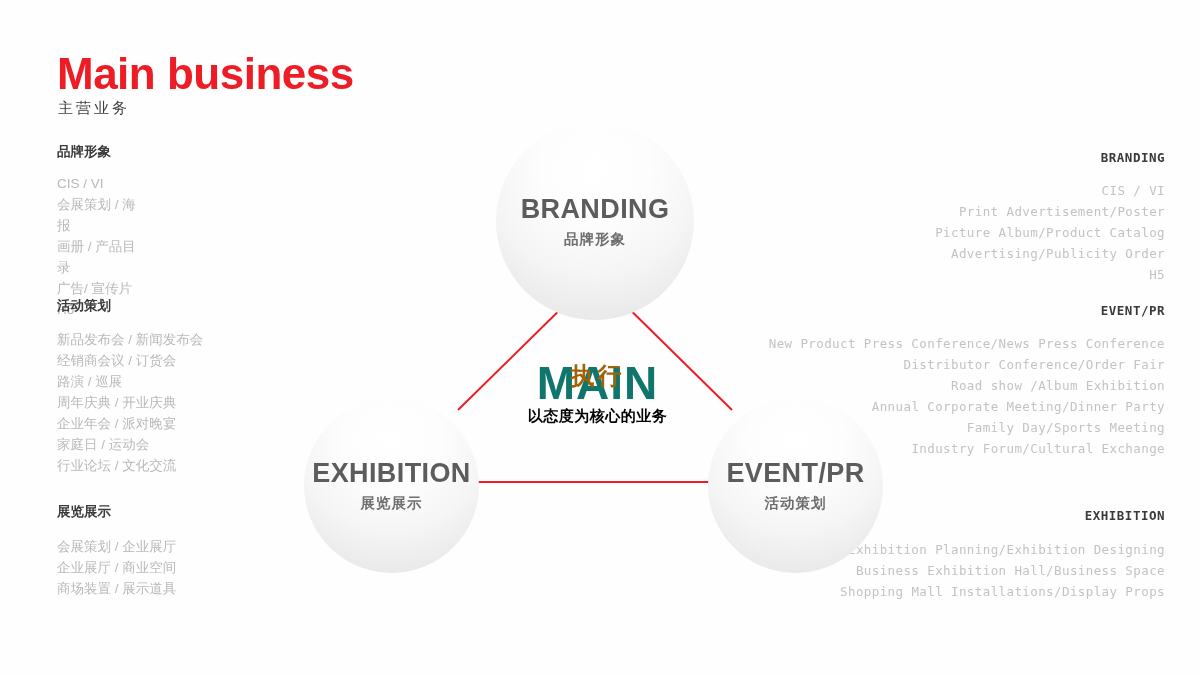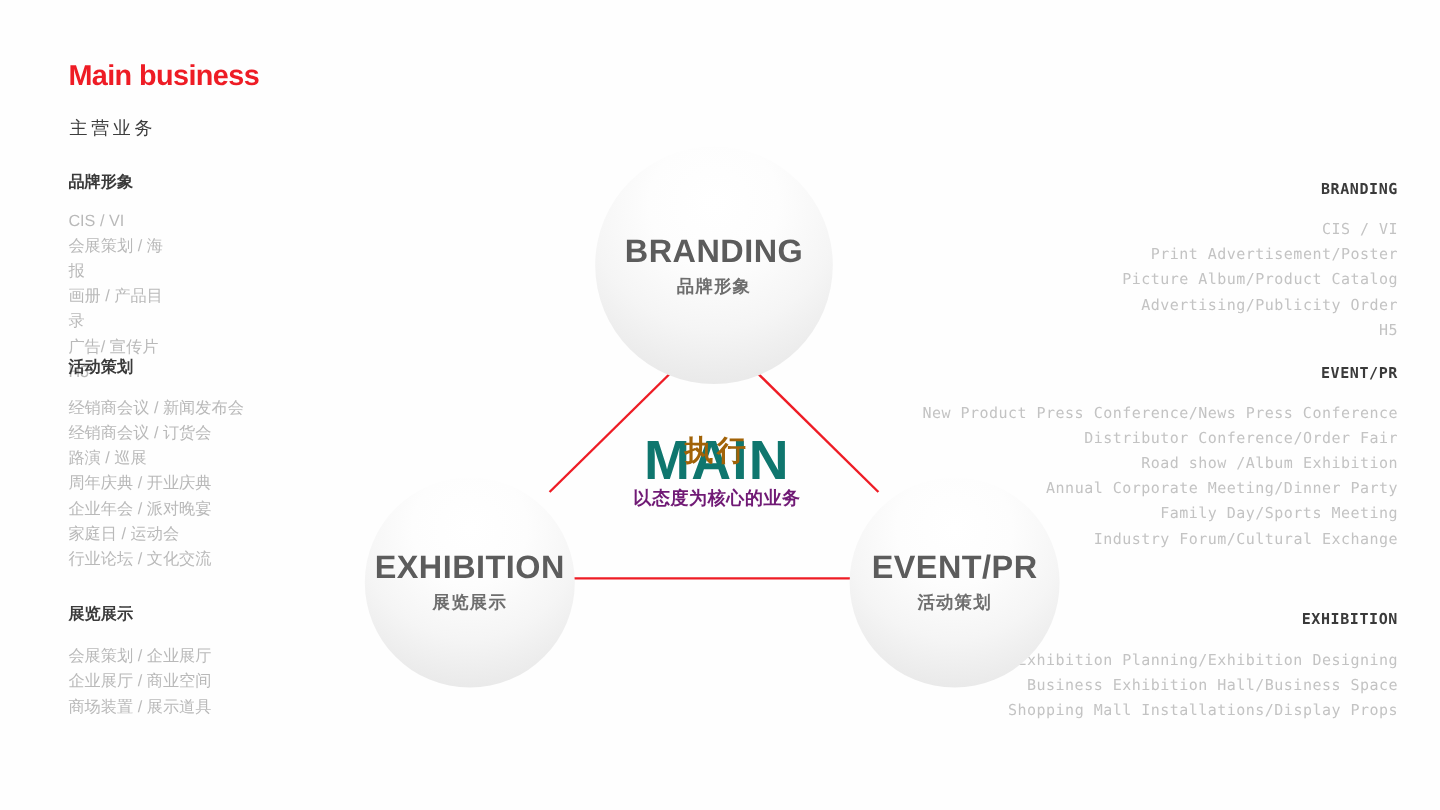--- a/index.html
+++ b/index.html
@@ -21,21 +21,21 @@
     width: 1200px;
     height: 675px;
     background: #fefefe;
   }
 
   
   .page-title {
     position: absolute;
     left: 57px;
     top: 52px;
-    font-size: 24px;
+    font-size: 44px;
     font-weight: bold;
     color: #ee1c25;
     letter-spacing: -0.5px;
     line-height: 1;
     white-space: nowrap;
   }
   .page-subtitle {
     position: absolute;
     left: 58px;
     top: 100px;
@@ -179,21 +179,21 @@
     letter-spacing: 3px;
     line-height: 1;
     padding-top: 4px;
     white-space: nowrap;
   }
   #center-sub {
     position: relative;
     margin-top: 20px;
     font-size: 15px;
     font-weight: bold;
-    color: #701a75;
+    color: #000000;
     letter-spacing: 0.5px;
     line-height: 1;
     white-space: nowrap;
   }
 </style>
 </head>
 <body>
 
 <div id="slide">
 
@@ -210,21 +210,21 @@
       <div class="lc-item">报</div>
       <div class="lc-item">画册 / 产品目</div>
       <div class="lc-item">录</div>
       <div class="lc-item">广告/ 宣传片</div>
       <div class="lc-item">H5</div>
     </div>
 
     <div class="lc-block" id="lblock1" style="top:299px;">
       <div class="lc-head">活动策划</div>
       <div style="height:15px;"></div>
-      <div class="lc-item">经销商会议 / 新闻发布会</div>
+      <div class="lc-item">新品发布会 / 新闻发布会</div>
       <div class="lc-item">经销商会议 / 订货会</div>
       <div class="lc-item">路演 / 巡展</div>
       <div class="lc-item">周年庆典 / 开业庆典</div>
       <div class="lc-item">企业年会 / 派对晚宴</div>
       <div class="lc-item">家庭日 / 运动会</div>
       <div class="lc-item">行业论坛 / 文化交流</div>
     </div>
 
     <div class="lc-block" id="lblock2" style="top:505px;">
       <div class="lc-head">展览展示</div>

